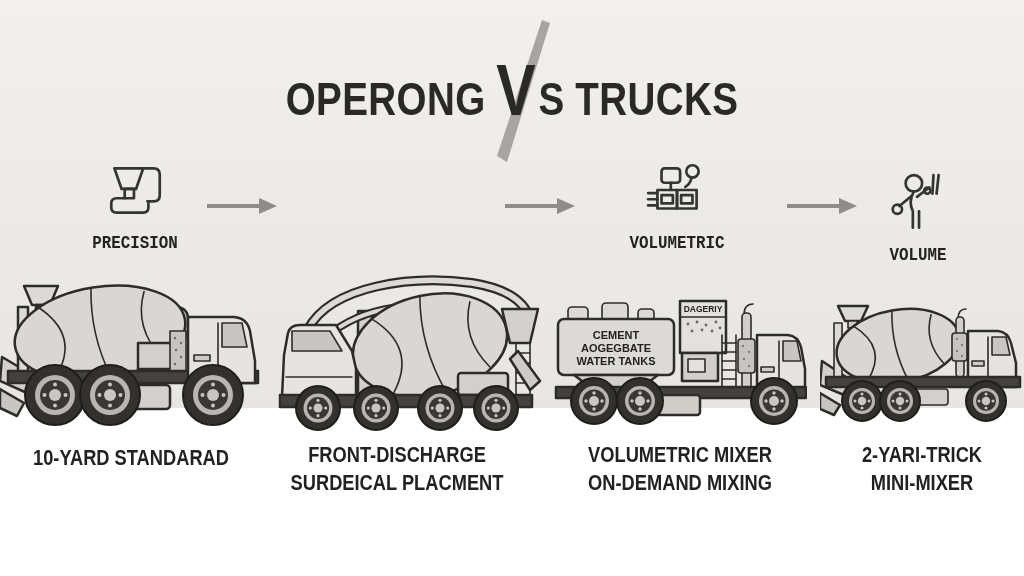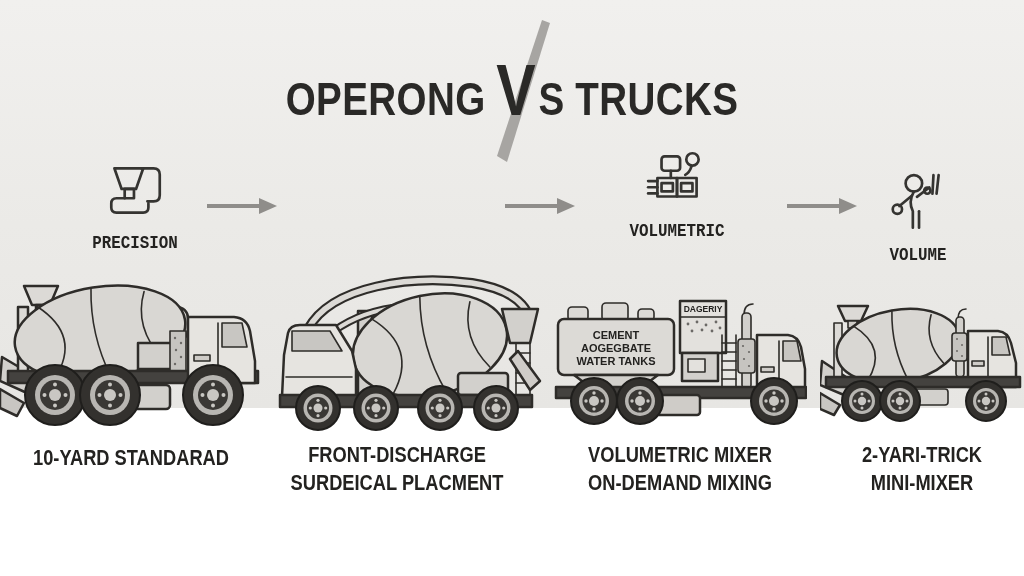--- a/index.html
+++ b/index.html
@@ -74,21 +74,21 @@
     <line x1="2" y1="10" x2="56" y2="10" stroke="#8f8d8a" stroke-width="4"></line>
     <polygon points="54,2 72,10 54,18" fill="#8f8d8a"></polygon>
   </svg>
 
 
   <svg class="arrow" style="left:503px; top:196px;" width="74" height="20" viewBox="0 0 74 20">
     <line x1="2" y1="10" x2="56" y2="10" stroke="#8f8d8a" stroke-width="4"></line>
     <polygon points="54,2 72,10 54,18" fill="#8f8d8a"></polygon>
   </svg>
 
-  <div class="step" style="left:587px; top:146px;">
+  <div class="step" style="left:587px; top:158px;">
     <svg class="step-icon" width="66" height="66" viewBox="0 0 64 64">
       <rect class="icon-st" x="17" y="10" width="18" height="14" rx="3"></rect>
       <line class="icon-st" x1="26" y1="24" x2="26" y2="31"></line>
       <circle class="icon-st" cx="47" cy="13" r="6"></circle>
       <path class="icon-st" d="M46,20 Q44,26 40,28"></path>
       <rect class="icon-st" x="13" y="31" width="19" height="18"></rect>
       <rect class="icon-st" x="32" y="31" width="19" height="18"></rect>
       <rect class="icon-st" x="17" y="36" width="11" height="8"></rect>
       <rect class="icon-st" x="36" y="36" width="11" height="8"></rect>
       <line class="icon-st" x1="4" y1="34" x2="13" y2="34"></line>

